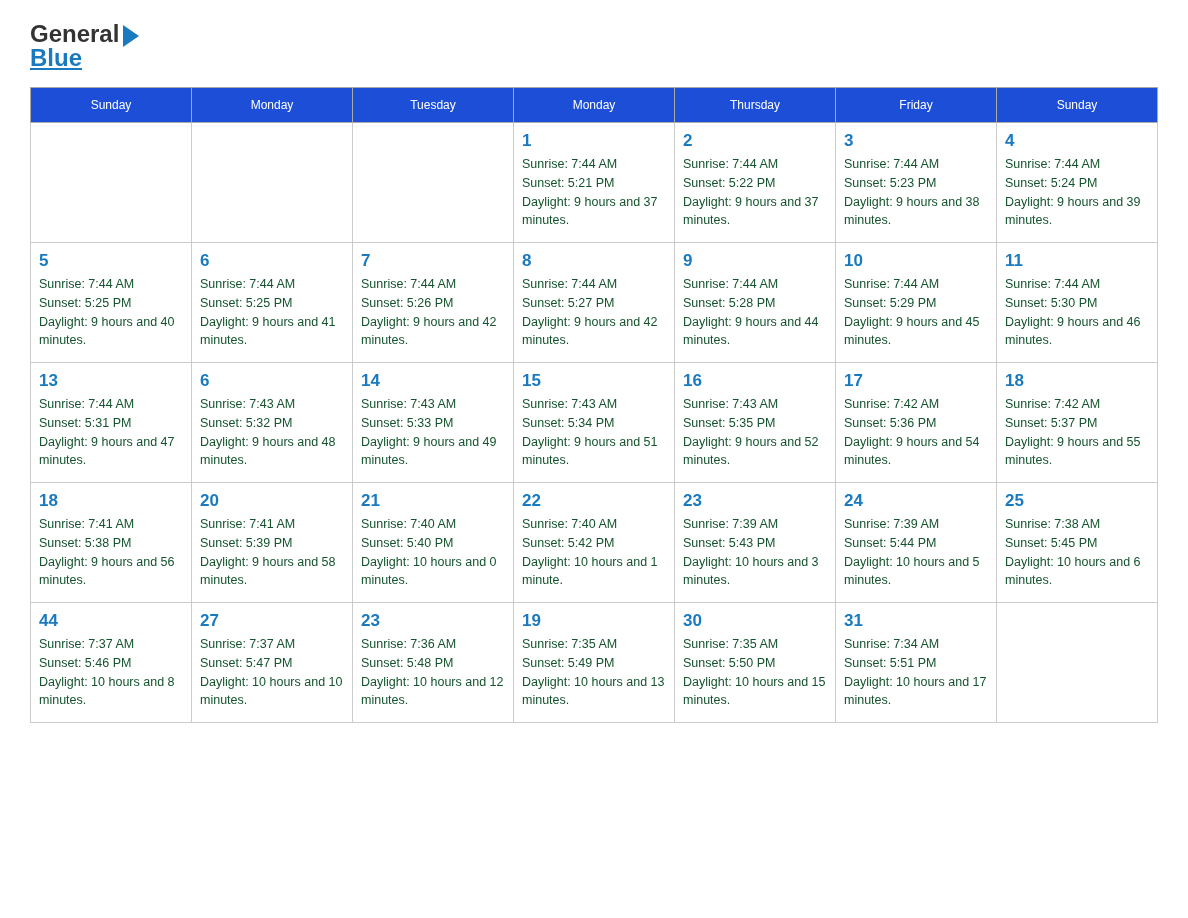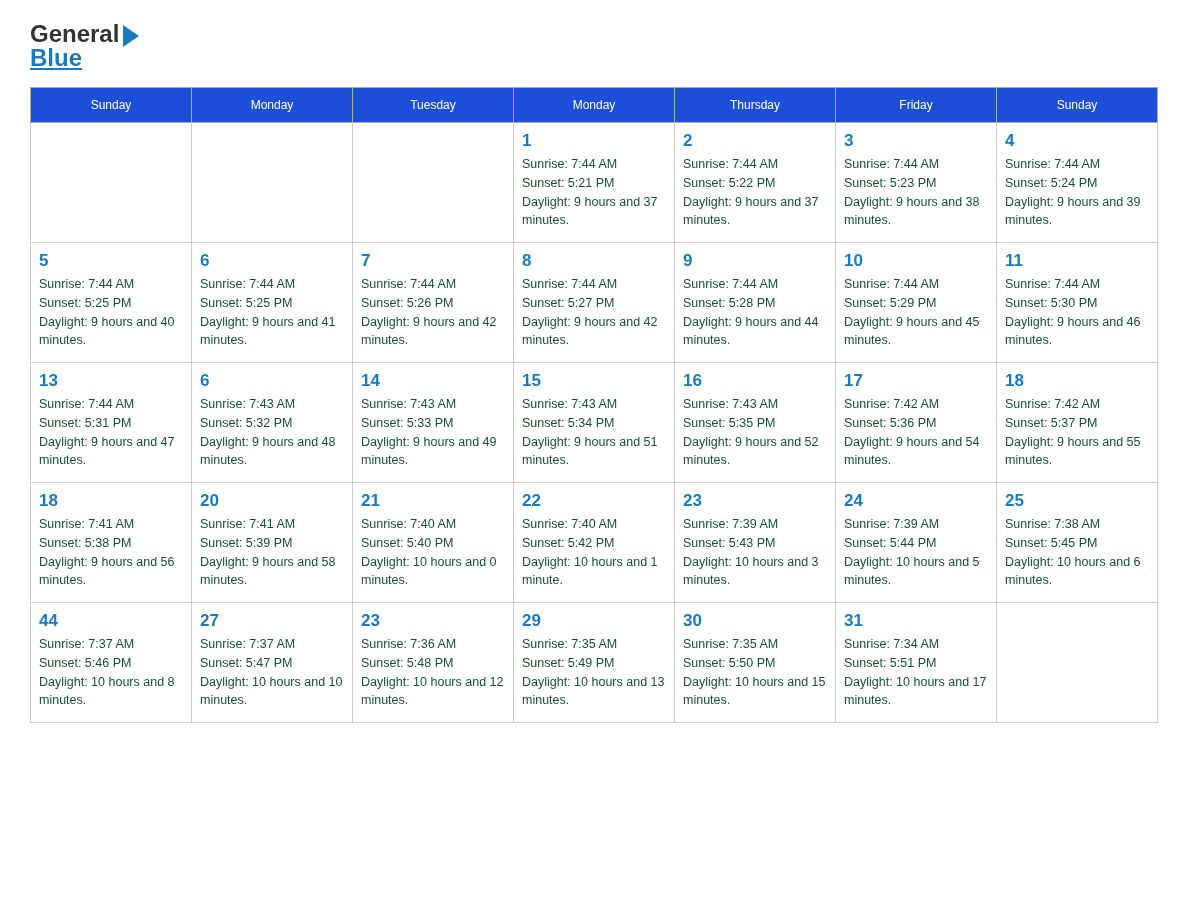--- a/index.html
+++ b/index.html
@@ -221,21 +221,21 @@
         </td>
         <td>
           <span class="day-number">27</span>
           <div class="day-info">Sunrise: 7:37 AM<br>Sunset: 5:47 PM<br>Daylight: 10 hours and 10 minutes.</div>
         </td>
         <td>
           <span class="day-number">23</span>
           <div class="day-info">Sunrise: 7:36 AM<br>Sunset: 5:48 PM<br>Daylight: 10 hours and 12 minutes.</div>
         </td>
         <td>
-          <span class="day-number">29</span>
+          <span class="day-number">19</span>
           <div class="day-info">Sunrise: 7:35 AM<br>Sunset: 5:49 PM<br>Daylight: 10 hours and 13 minutes.</div>
         </td>
         <td>
           <span class="day-number">30</span>
           <div class="day-info">Sunrise: 7:35 AM<br>Sunset: 5:50 PM<br>Daylight: 10 hours and 15 minutes.</div>
         </td>
         <td>
           <span class="day-number">31</span>
           <div class="day-info">Sunrise: 7:34 AM<br>Sunset: 5:51 PM<br>Daylight: 10 hours and 17 minutes.</div>
         </td>

